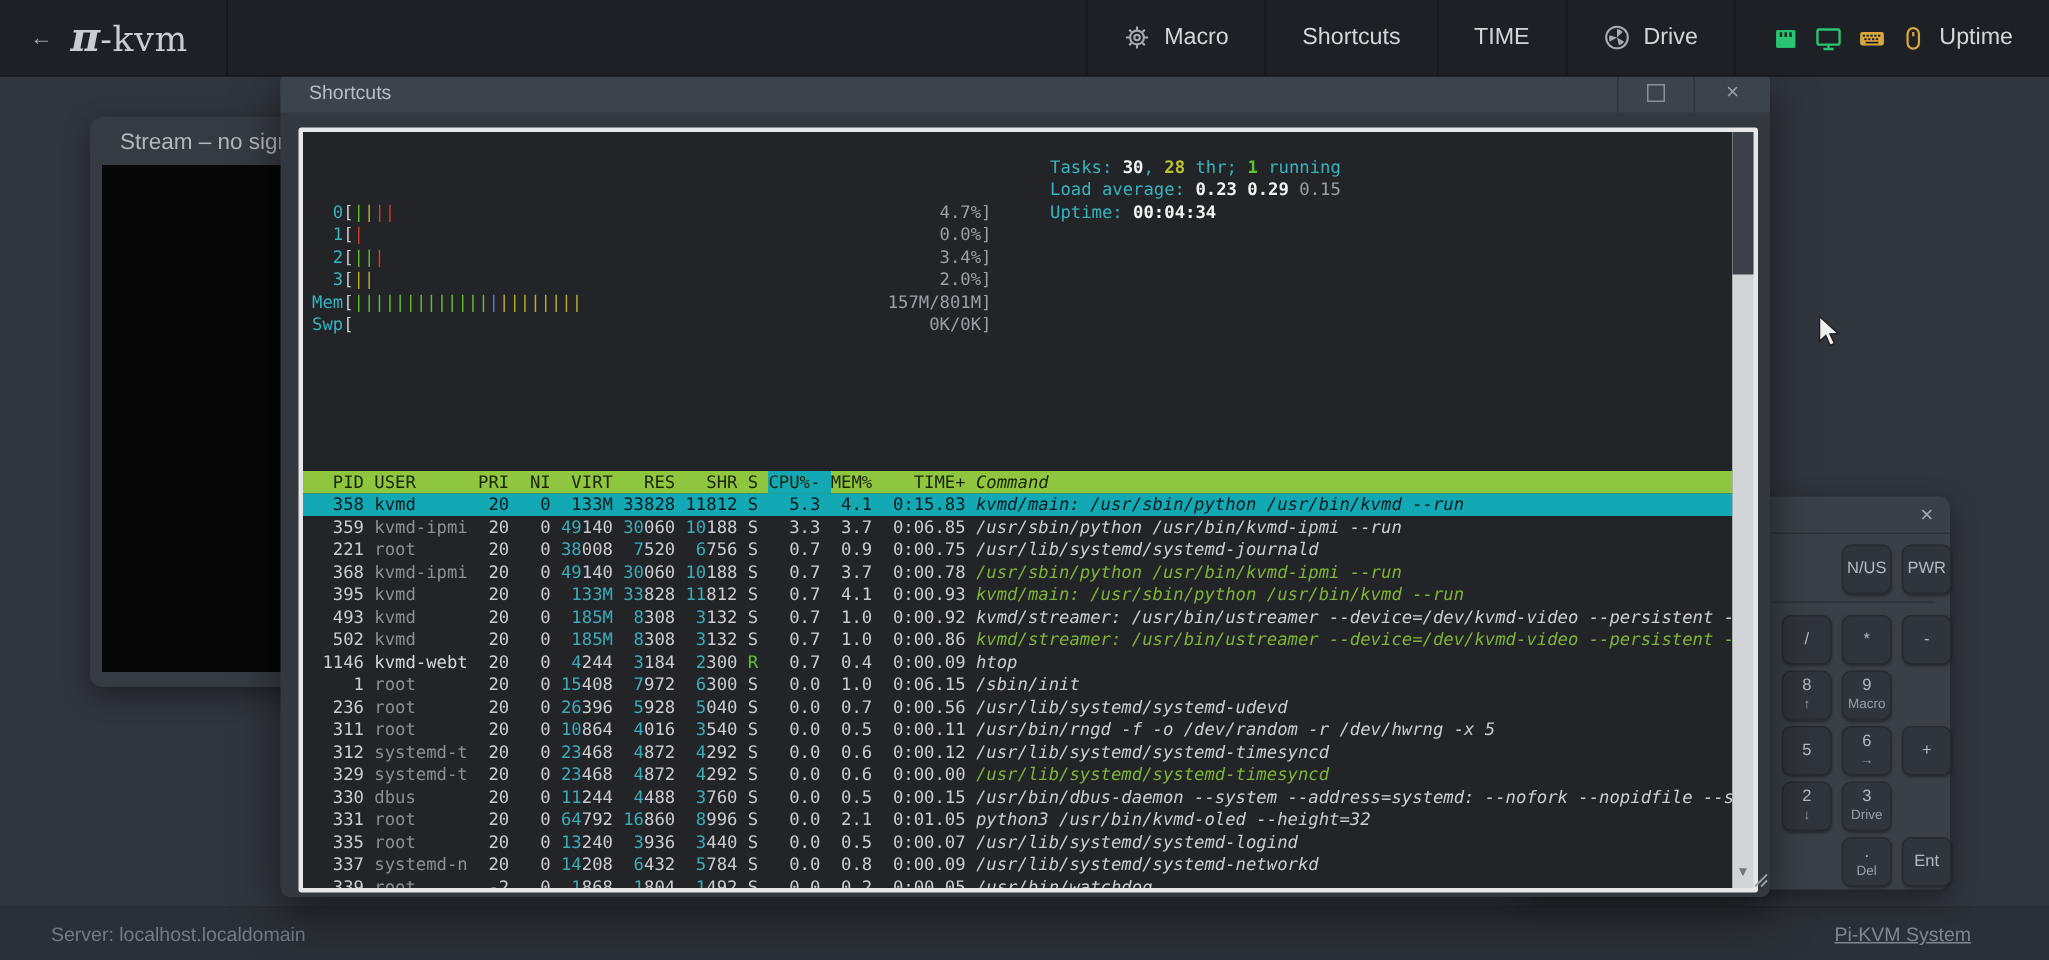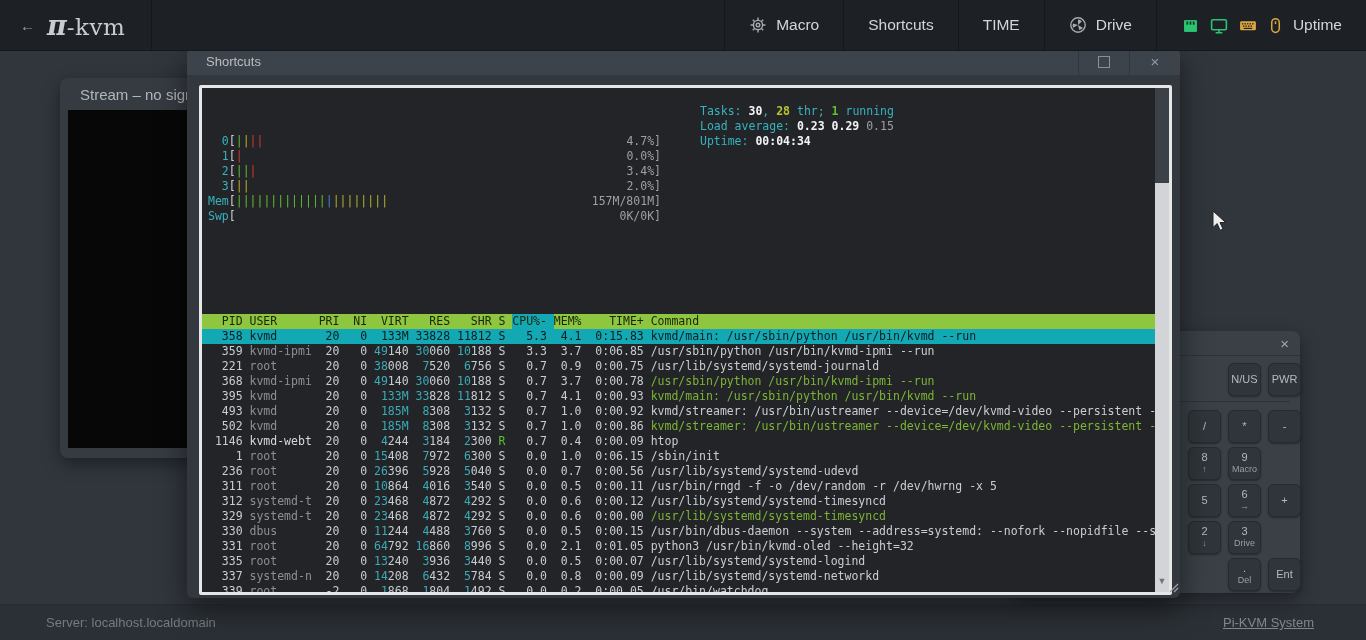--- a/index.html
+++ b/index.html
@@ -16,21 +16,21 @@
   .logo-pi{font-family:"DejaVu Serif",serif;font-style:italic;font-weight:bold;font-size:27px;color:#c9ccd0;}
   .logo-rest{font-family:"DejaVu Serif",serif;font-size:23px;color:#c9ccd0;letter-spacing:.5px;}
   .nav-menu{margin-left:auto;display:flex;height:100%;}
   .nav-item{display:flex;align-items:center;gap:9px;padding:0 24px;border-left:1px solid #14171b;
     color:#d3d6d9;font-size:15.5px;cursor:default;}
   .nav-item svg{display:block;}
   .icn{stroke:#a6abb1;fill:none;stroke-width:1.4;}
   
   .bottombar{position:absolute;left:0;right:0;bottom:0;height:35px;background:#2b3036;
     border-top:1px solid #282d33;z-index:1;display:flex;align-items:center;}
-  .server-label{color:#747b83;font-size:13px;margin-left:46px;}
+  .server-label{color:#747b83;font-size:13px;margin-left:34px;}
   .project-link{color:#7f868e;font-size:13px;margin-left:auto;margin-right:52px;text-decoration:underline;}
   
   .win-stream{position:absolute;left:60px;top:78px;width:330px;height:380px;background:#363b42;
     border-radius:8px;box-shadow:0 6px 18px rgba(0,0,0,.4);z-index:5;}
   .stream-title{height:32px;display:flex;align-items:center;padding-left:20px;color:#b2b7bc;font-size:15px;white-space:nowrap;overflow:hidden;}
   .stream-screen{position:absolute;left:8px;right:8px;top:32px;bottom:10px;background:#070708;}
   
   .win-keypad{position:absolute;left:1014px;top:331px;width:286px;height:262px;background:#3a4046;
     border-radius:8px;box-shadow:0 6px 18px rgba(0,0,0,.4);z-index:10;}
   .keypad-title{height:24px;border-bottom:1px solid #2e3339;display:flex;align-items:center;}
@@ -63,21 +63,21 @@
   .meter-row{display:flex;width:453px;}
   .m-label{display:inline-block;text-align:right;color:#36b3be;}
   .m-bars{flex:1;overflow:hidden;}
   .m-val{color:#9aa0a5;}
   .bar-g{color:#61bd2f;} .bar-r{color:#d03a2c;} .bar-y{color:#b5af2a;} .bar-b{color:#4d7fd0;}
   .tasks{position:absolute;left:498px;top:16px;}
   .c-cyan{color:#36b3be;} .c-bw{color:#f1f3f4;font-weight:bold;} .c-dim{color:#9aa0a5;}
   .c-grn{color:#5ac42f;font-weight:bold;} .c-yel{color:#b9c32f;font-weight:bold;}
   .prow{display:flex;height:15px;padding-left:6px;}
   .pc{flex:none;}
-  .pc-cmd{flex:1;overflow:hidden;}
+  .pc-cmd{flex:1;overflow:hidden;font-style:italic;}
   .hdr{background:#8ec63f;color:#1c2407;}
   .hdr .sortcol{background:#12a9b5;}
   .sel{background:#12a9b5;}
   .sel span{color:#0d1b1e !important;font-weight:normal !important;}
   .u-dim{color:#8b9095;} .u-bright{color:#d6d9dc;}
   .numhi{color:#3aacb8;}
   .cmd-green{color:#7db435;} .s-green{color:#5ac42f;}
   
   .cursor{position:absolute;left:1212px;top:210px;z-index:60;pointer-events:none;}
 </style>

